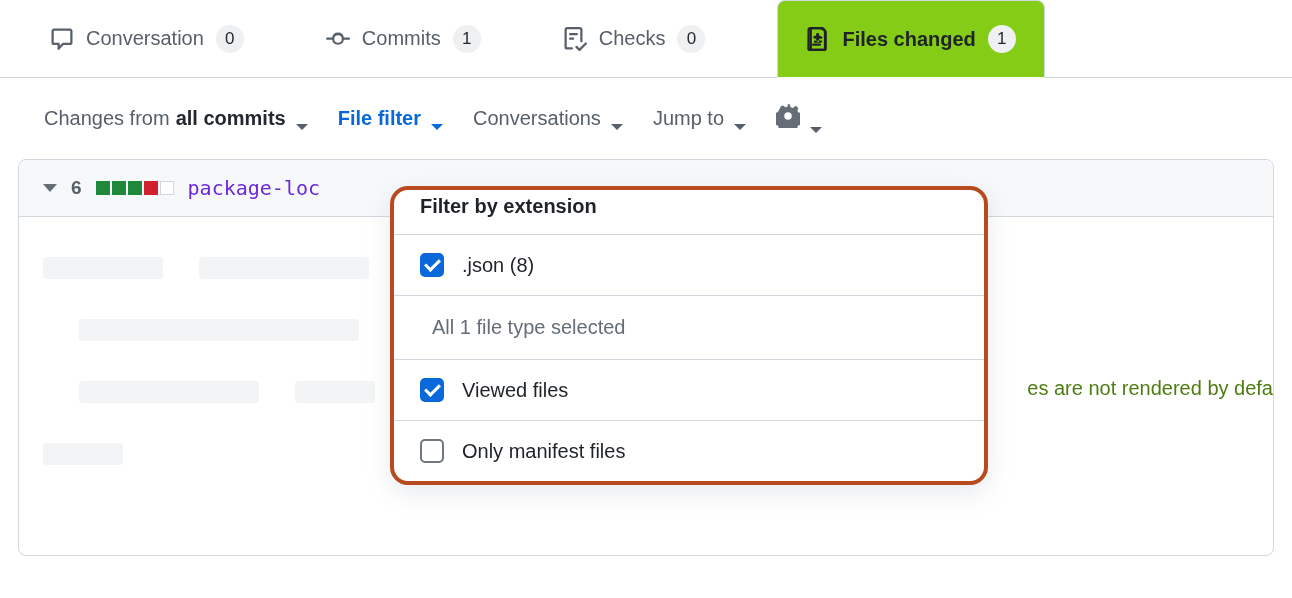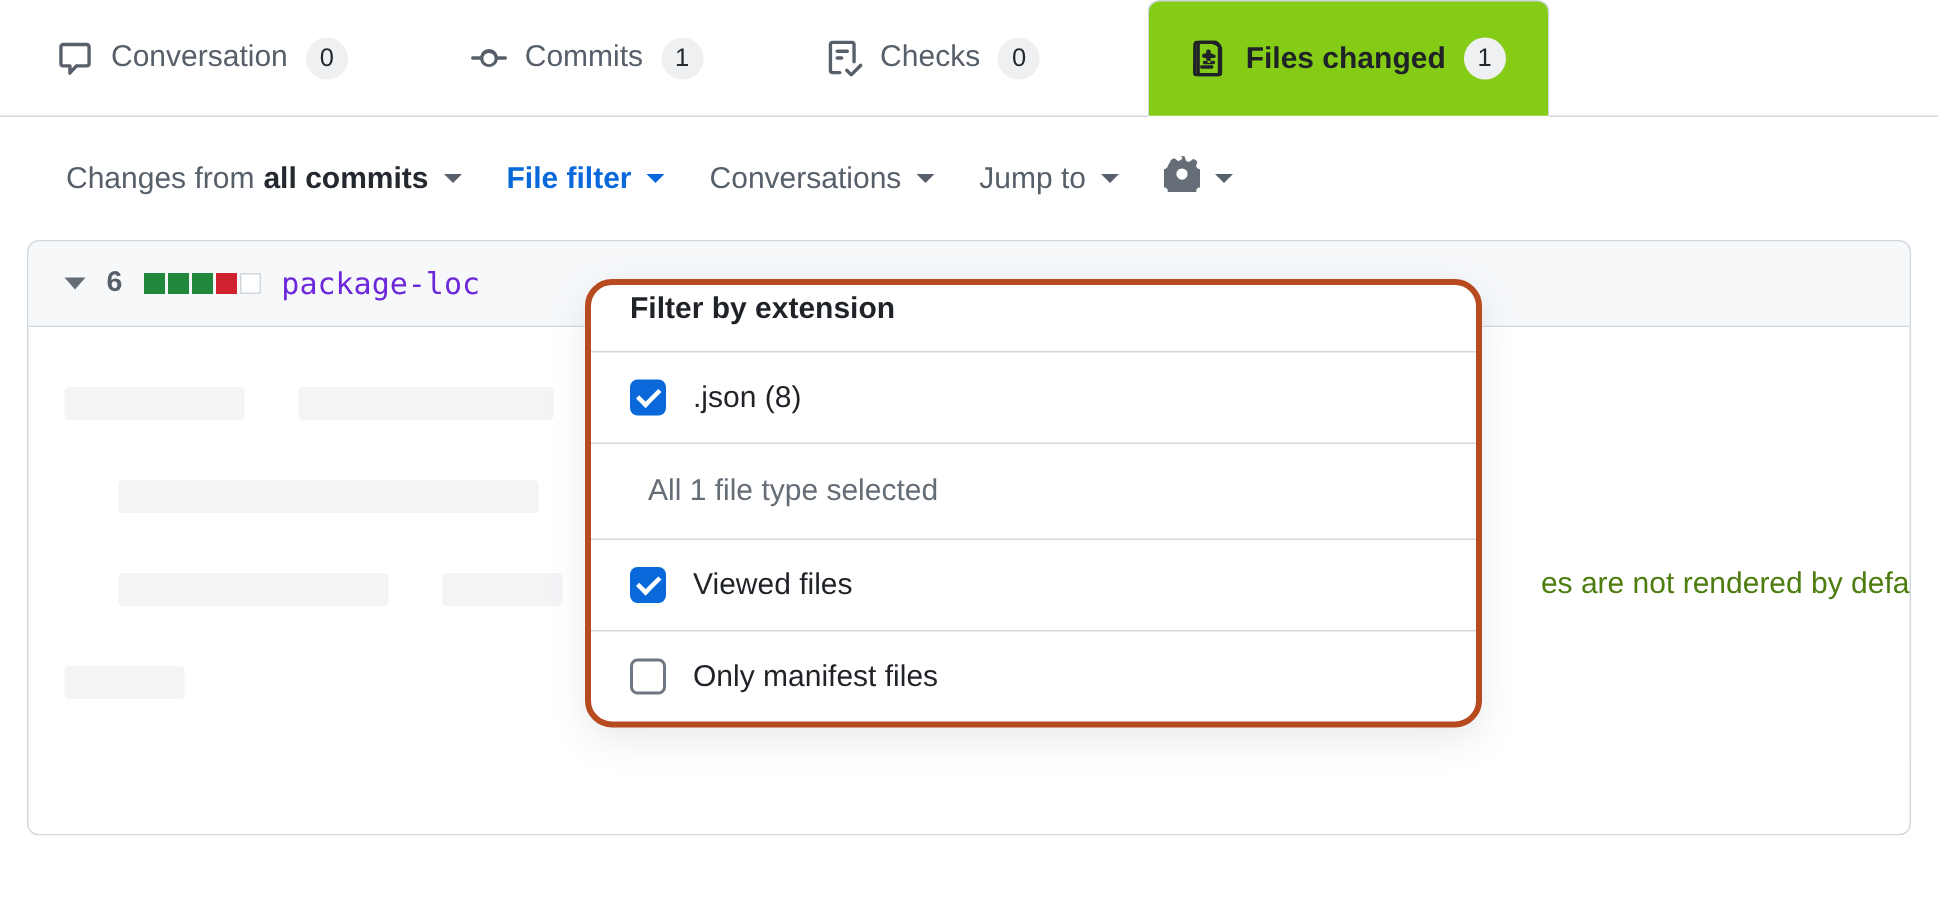--- a/index.html
+++ b/index.html
@@ -10,21 +10,21 @@
       background: #ffffff;
       overflow: hidden;
       width: 1292px;
     }
 
     
     .tabs {
       display: flex;
       align-items: center;
       border-bottom: 1px solid #d0d7de;
-      padding: 0 10px 0 28px;
+      padding: 0 10px 0 40px;
       gap: 50px;
     }
     .tab {
       display: flex;
       align-items: center;
       gap: 12px;
       padding: 24px 22px 24px 10px;
       color: #57606a;
       cursor: pointer;
       white-space: nowrap;
@@ -60,21 +60,21 @@
     
     .toolbar {
       display: flex;
       align-items: center;
       gap: 30px;
       padding: 26px 40px 26px 44px;
       font-size: 20px;
       color: #57606a;
       position: relative;
     }
-    .toolbar-item { display: flex; align-items: center; gap: 6px; cursor: pointer; }
+    .toolbar-item { display: flex; align-items: flex-end; gap: 6px; cursor: pointer; }
     .toolbar-item .bold { font-weight: 600; color: #24292f; }
     .toolbar-item.link { color: #0969da; font-weight: 600; }
     .toolbar-item.link .caret { border-top-color: #0969da; }
     .caret {
       width: 0; height: 0;
       border-left: 6px solid transparent;
       border-right: 6px solid transparent;
       border-top: 6px solid #57606a;
       margin-left: 4px;
     }

